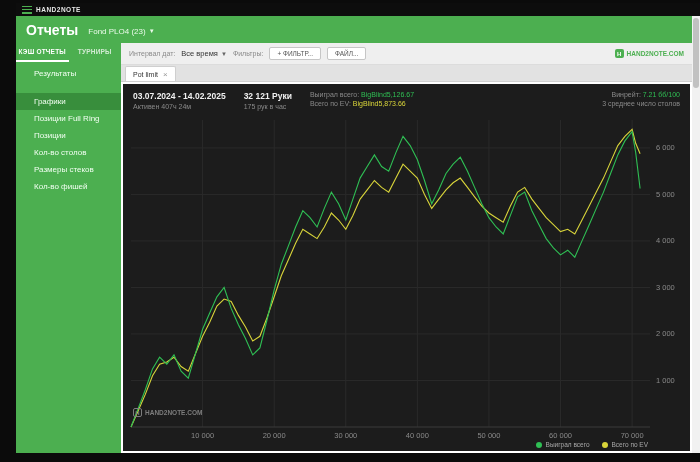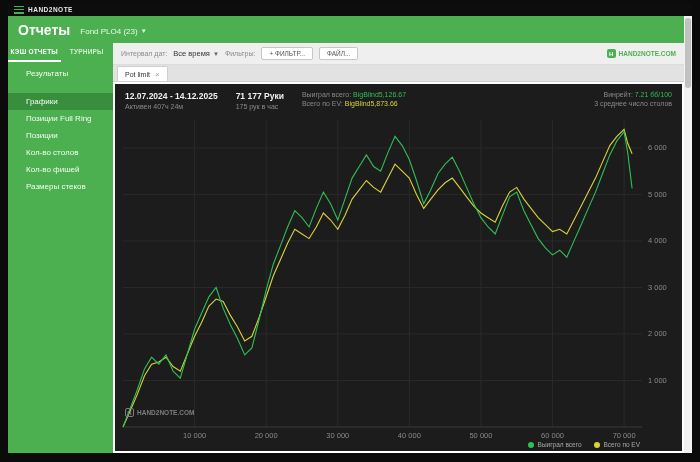--- a/index.html
+++ b/index.html
@@ -1,18 +1,18 @@
 <!DOCTYPE html>
 <html><head>
 <meta charset="utf-8">
 <style>
   * { margin:0; padding:0; box-sizing:border-box; }
   html,body { width:700px; height:462px; overflow:hidden; background:#0b0b0b;
               font-family:"Liberation Sans", sans-serif; }
-  .window { position:absolute; left:8px; top:3px; width:684px; height:450px;
+  .window { position:absolute; left:16px; top:3px; width:684px; height:450px;
             background:#ffffff; overflow:hidden; }
   
   .titlebar { height:13px; background:#0d0d0d; display:flex; align-items:center;
               padding-left:6px; gap:4px; }
   .tb-menu { width:10px; height:8px; display:flex; flex-direction:column;
              justify-content:space-between; cursor:pointer; }
   .tb-menu i { display:block; height:1.5px; background:#4caf50; }
   .tb-title { color:#e8e8e8; font-size:6.5px; font-weight:bold; letter-spacing:.5px; }
   
   .app-header { height:27px; background:#4caf50; display:flex; align-items:center;
@@ -114,22 +114,22 @@
       <div class="sb-tabs">
           <div class="sb-tab active">КЭШ ОТЧЕТЫ</div>
           <div class="sb-tab">ТУРНИРЫ</div>
         </div>
       <div class="sb-items">
           <div class="sb-item">Результаты</div>
           <div class="sb-item selected">Графики</div>
           <div class="sb-item">Позиции Full Ring</div>
           <div class="sb-item">Позиции</div>
           <div class="sb-item">Кол-во столов</div>
+          <div class="sb-item">Размеры стеков</div>
           <div class="sb-item">Кол-во фишей</div>
-          <div class="sb-item">Размеры стеков</div>
         </div>
     </div>
 
     <div class="main">
       <div class="toolbar">
         <span class="t-label">Интервал дат:</span>
         <span class="t-drop">
           <span>Все время</span>
           <span class="caret">▼</span>
         </span>
@@ -145,25 +145,25 @@
       <div class="tabstrip">
         <div class="tab">
           <span>Pot limit</span>
           <span class="tab-close">×</span>
         </div>
       </div>
 
       <div class="chart-panel">
         <div class="chart-header">
           <div class="stat">
-            <div class="big">12.07.2024 - 14.12.2025</div>
+            <div class="big">03.07.2024 - 14.02.2025</div>
             <div class="sub">Активен 407ч 24м</div>
           </div>
           <div class="stat">
-            <div class="big">71 177 Руки</div>
+            <div class="big">32 121 Руки</div>
             <div class="sub">175 рук в час</div>
           </div>
           <div class="stat">
             <div class="line">
               <span class="lbl">Выиграл всего:</span>
               <span class="val-green">BigBlind5,126.67</span>
             </div>
             <div class="line">
               <span class="lbl">Всего по EV:</span>
               <span class="val-yellow">BigBlind5,873.66</span>

